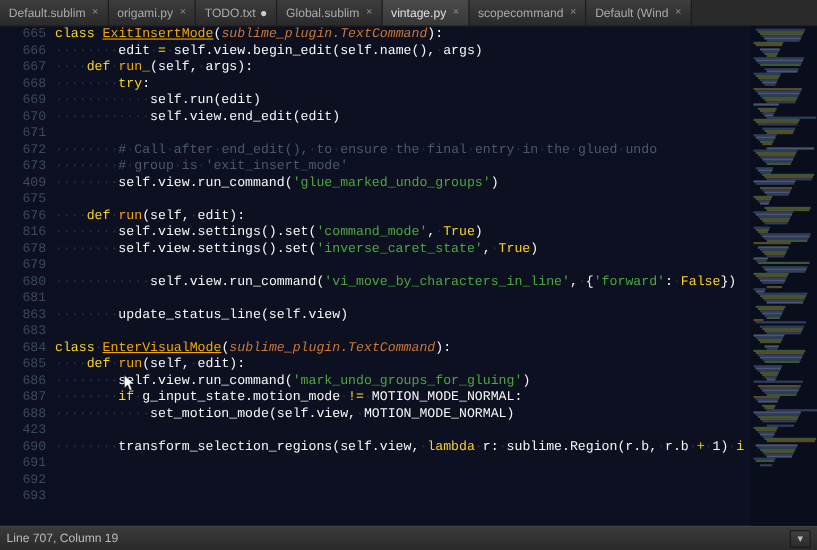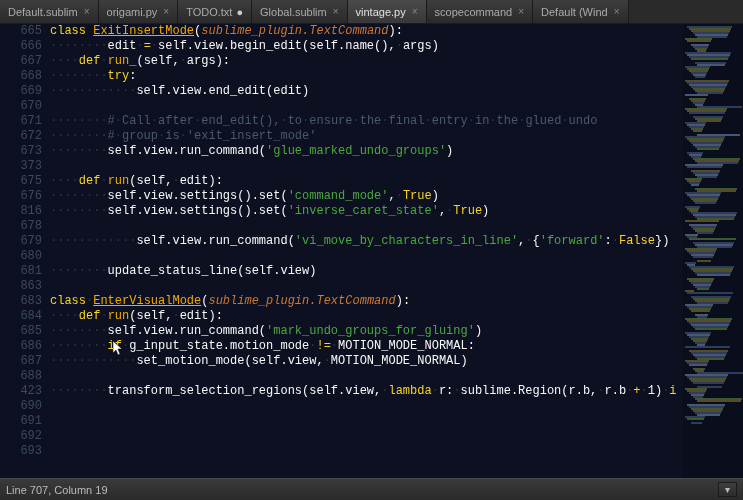--- a/index.html
+++ b/index.html
@@ -148,21 +148,21 @@
   <div class="gutter" id="gutter">
       <div>665</div>
       <div>666</div>
       <div>667</div>
       <div>668</div>
       <div>669</div>
       <div>670</div>
       <div>671</div>
       <div>672</div>
       <div>673</div>
-      <div>373</div>
+      <div>409</div>
       <div>675</div>
       <div>676</div>
       <div>816</div>
       <div>678</div>
       <div>679</div>
       <div>680</div>
       <div>681</div>
       <div>863</div>
       <div>683</div>
       <div>684</div>
@@ -174,20 +174,21 @@
       <div>690</div>
       <div>691</div>
       <div>692</div>
       <div>693</div>
     </div>
   <div class="code" id="code">
       <div class="code-line"><span class="kw">class</span><span class="ws"> </span><span class="cls2">ExitInsertMode</span><span>(</span><span class="arg">sublime_plugin.TextCommand</span><span>):</span></div>
       <div class="code-line"><span class="ws">········</span><span>edit</span><span class="ws">·</span><span class="kw">=</span><span class="ws">·</span><span>self.view.begin_edit(self.name(),</span><span class="ws">·</span><span>args)</span></div>
       <div class="code-line"><span class="ws">····</span><span class="kw">def</span><span class="ws">·</span><span class="fn">run_</span><span>(self,</span><span class="ws">·</span><span>args):</span></div>
       <div class="code-line"><span class="ws">········</span><span class="kw">try</span><span>:</span></div>
+      <div class="code-line"><span class="ws">············</span><span>self.run(edit)</span></div>
       <div class="code-line"><span class="ws">············</span><span>self.view.end_edit(edit)</span></div>
       <div class="code-line"></div>
       <div class="code-line"><span class="ws">········</span><span class="cm">#</span><span class="ws">·</span><span class="cm">Call</span><span class="ws">·</span><span class="cm">after</span><span class="ws">·</span><span class="cm">end_edit(),</span><span class="ws">·</span><span class="cm">to</span><span class="ws">·</span><span class="cm">ensure</span><span class="ws">·</span><span class="cm">the</span><span class="ws">·</span><span class="cm">final</span><span class="ws">·</span><span class="cm">entry</span><span class="ws">·</span><span class="cm">in</span><span class="ws">·</span><span class="cm">the</span><span class="ws">·</span><span class="cm">glued</span><span class="ws">·</span><span class="cm">undo</span></div>
       <div class="code-line"><span class="ws">········</span><span class="cm">#</span><span class="ws">·</span><span class="cm">group</span><span class="ws">·</span><span class="cm">is</span><span class="ws">·</span><span class="cm">'exit_insert_mode'</span></div>
       <div class="code-line"><span class="ws">········</span><span>self.view.run_command(</span><span class="str">'glue_marked_undo_groups'</span><span>)</span></div>
       <div class="code-line"></div>
       <div class="code-line"><span class="ws">····</span><span class="kw">def</span><span class="ws">·</span><span class="fn">run</span><span>(self,</span><span class="ws">·</span><span>edit):</span></div>
       <div class="code-line"><span class="ws">········</span><span>self.view.settings().set(</span><span class="str">'command_mode'</span><span>,</span><span class="ws">·</span><span class="kw">True</span><span>)</span></div>
       <div class="code-line"><span class="ws">········</span><span>self.view.settings().set(</span><span class="str">'inverse_caret_state'</span><span>,</span><span class="ws">·</span><span class="kw">True</span><span>)</span></div>
       <div class="code-line"></div>

